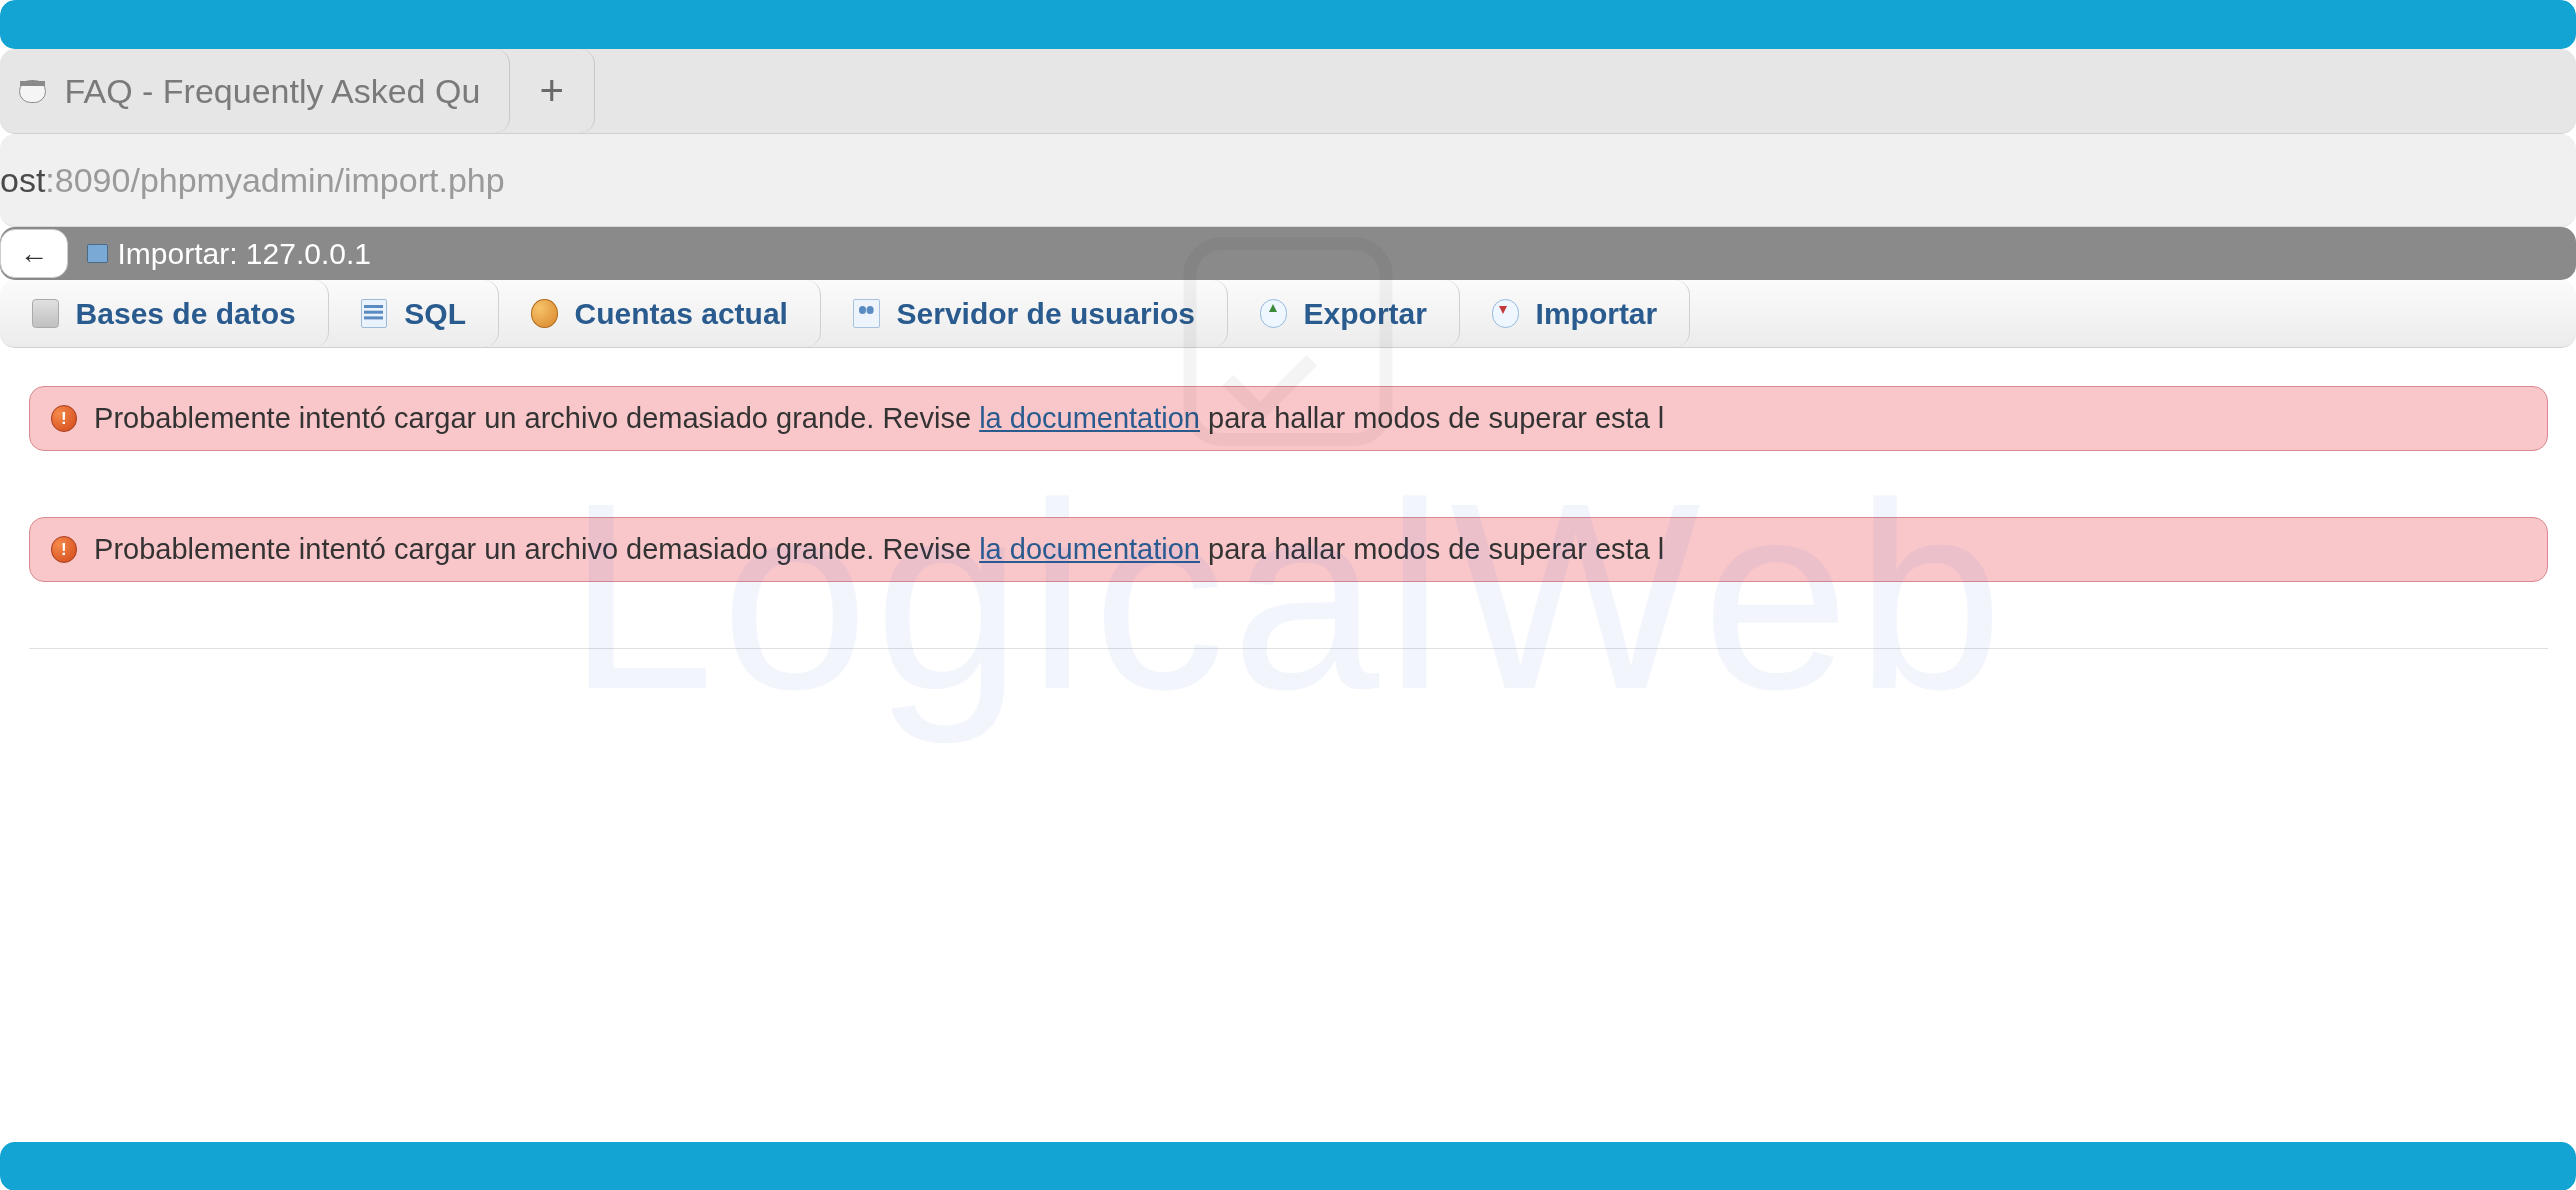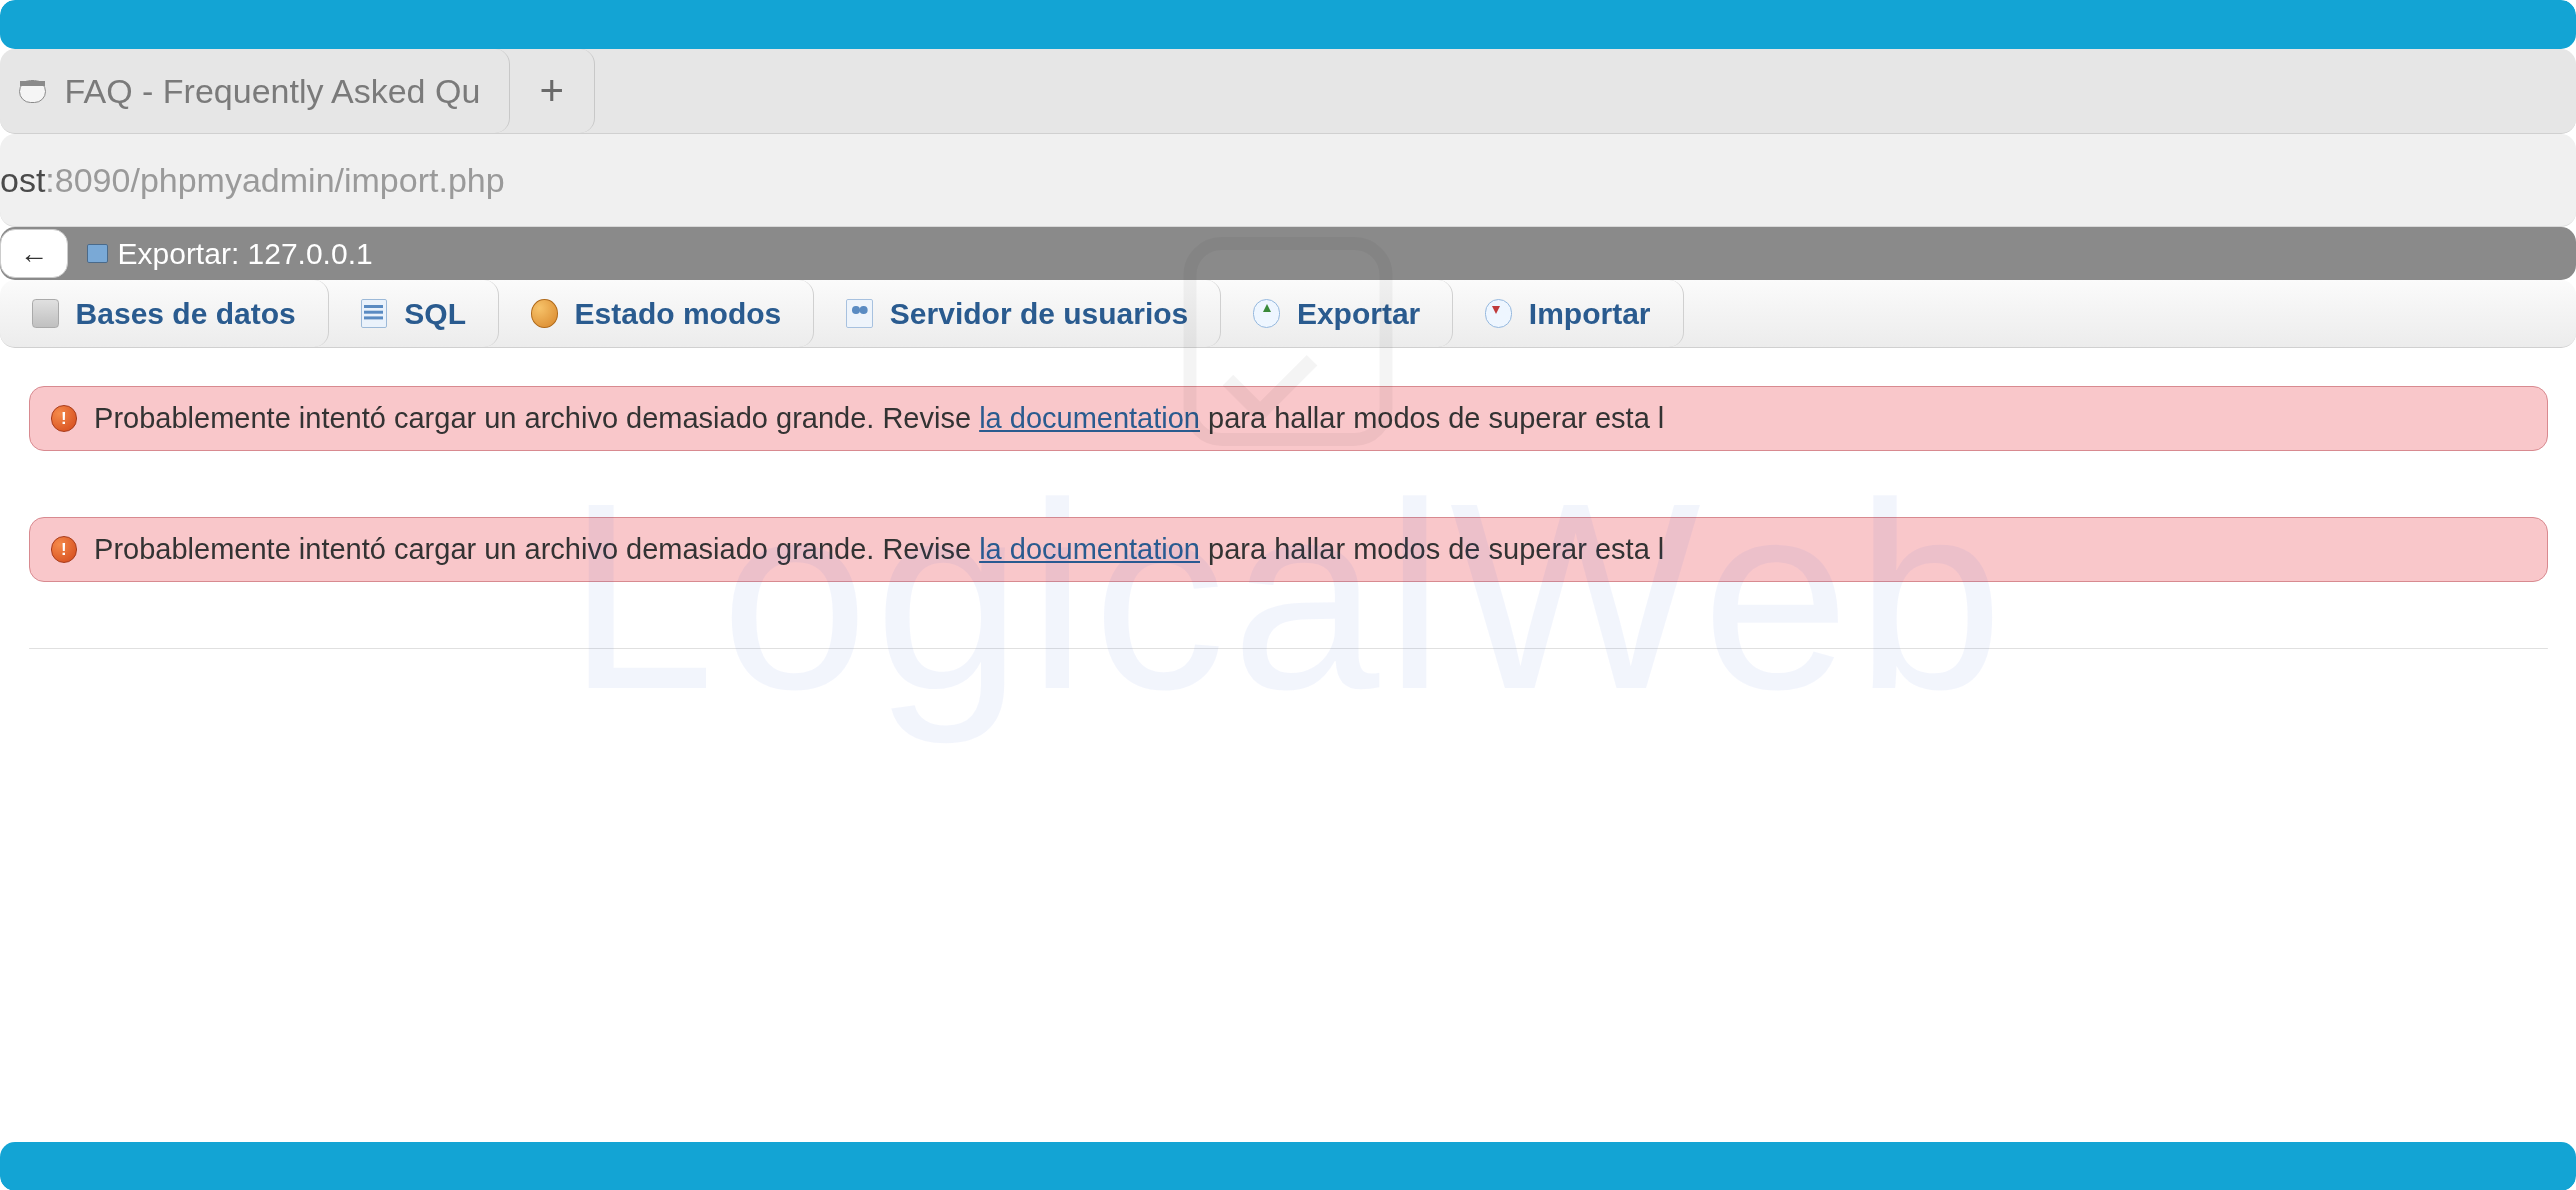--- a/index.html
+++ b/index.html
@@ -238,35 +238,35 @@
   <span class="address-text">
     <span>ost</span><span class="muted">:8090/phpmyadmin/import.php</span>
   </span>
 </div>
 
 <div class="breadcrumb-bar">
   <div class="back-btn">
     <span class="back-arrow">←</span>
   </div>
   <span class="server-icon"></span>
-  <span class="server-label">Exportar: 127.0.0.1</span>
+  <span class="server-label">Importar: 127.0.0.1</span>
 </div>
 
 <div class="nav-tabs" id="nav-tabs">
     <div class="nav-tab">
       <span class="icon ic-db"></span>
       <span>Bases de datos</span>
     </div>
     <div class="nav-tab">
       <span class="icon ic-sql"></span>
       <span>SQL</span>
     </div>
     <div class="nav-tab">
       <span class="icon ic-status"></span>
-      <span>Estado modos</span>
+      <span>Cuentas actual</span>
     </div>
     <div class="nav-tab">
       <span class="icon ic-users"></span>
       <span>Servidor de usuarios</span>
     </div>
     <div class="nav-tab">
       <span class="icon ic-export"></span>
       <span>Exportar</span>
     </div>
     <div class="nav-tab">

